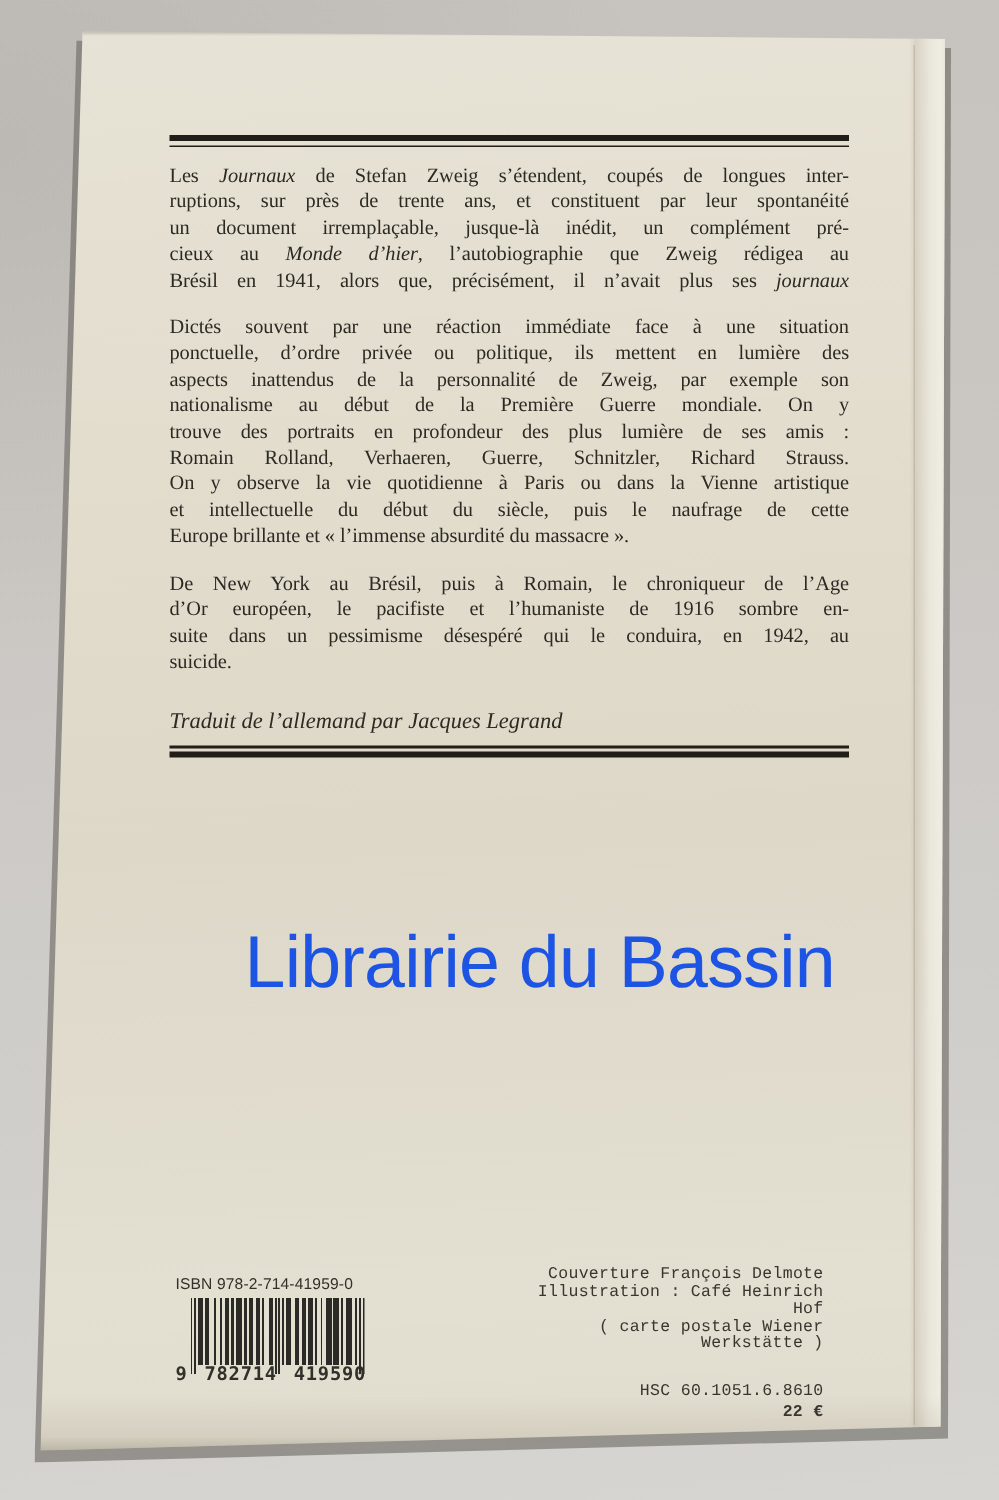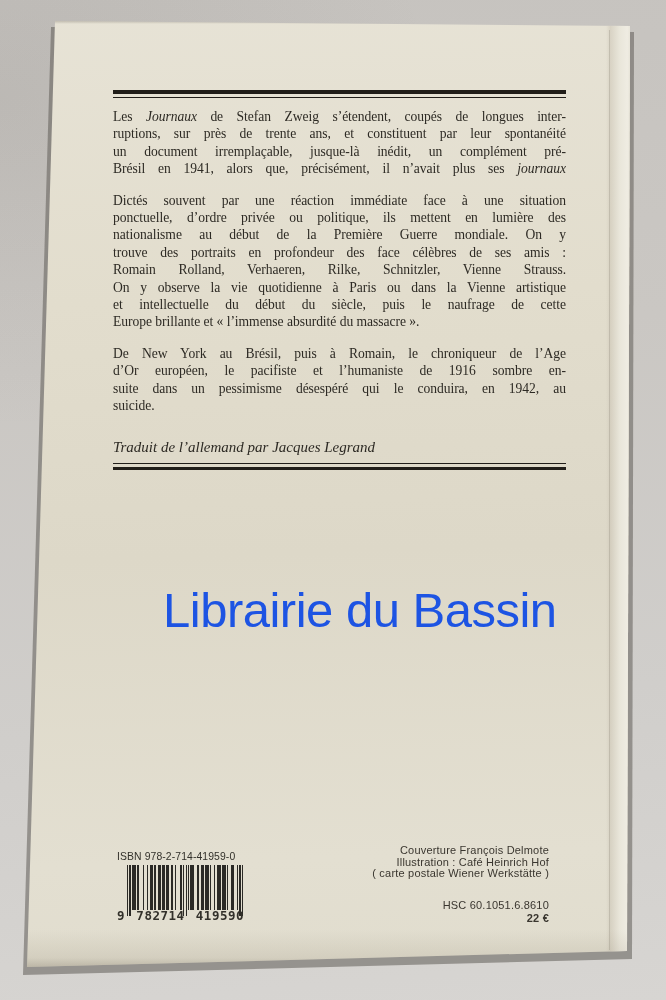--- a/index.html
+++ b/index.html
@@ -35,34 +35,34 @@
   .rule-bottom .thin{margin-bottom:2.5px;}
   .rule-bottom{margin-top:7px;}
   .blurb{font-size:13.6px;line-height:17.4px;letter-spacing:-0.05px;}
   .paragraph{margin-top:14px;}
   .paragraph:first-child{margin-top:10px;}
   .jline{text-align:justify;text-align-last:justify;}
   .jline.last{text-align:justify;text-align-last:left;}
   .jline em{font-style:italic;}
   .translator{margin-top:24px;font-style:italic;font-size:15px;line-height:17px;}
 
-  .watermark{position:absolute;left:163px;top:584px;
+  .watermark{position:absolute;left:163px;top:616px;
          font-family:"Liberation Sans", sans-serif;font-size:49px;line-height:52px;
          font-weight:400;letter-spacing:-0.5px;color:var(--blue,#1d54e3);white-space:nowrap;}
 
   .barcode-block{position:absolute;left:117px;top:851px;width:127px;color:#32302a;}
   .isbn-label{font-family:"Liberation Sans", sans-serif;font-size:10.4px;line-height:11px;
          letter-spacing:0.1px;text-align:left;white-space:nowrap;}
   .bars{display:block;margin:3px 0 0 10px;}
   .ean-digits{display:flex;justify-content:space-between;margin-top:-7px;
          font-family:"DejaVu Sans Mono", monospace;font-size:12.5px;line-height:14px;
          font-weight:bold;letter-spacing:0.5px;}
 
   .credits{position:absolute;left:340px;top:845px;width:209px;text-align:right;
-         font-family:Liberation Sans, sans-serif;font-size:11px;line-height:11.6px;
+         font-family:Liberation Mono, monospace;font-size:11px;line-height:11.6px;
          letter-spacing:0.2px;color:#3a362f;}
   .catalog-ref{margin-top:20px;}
   .price{margin-top:2px;font-weight:bold;}
 </style>
 </head>
 <body>
 
 <div class="shot">
   <div class="photo"></div>
   <div class="book-shadow"></div>
@@ -79,28 +79,30 @@
       <div class="rule rule-top">
         <div class="thick"></div>
         <div class="thin"></div>
       </div>
 
       <div class="blurb">
           <div class="paragraph">
             <div class="jline"><span>Les </span><em>Journaux</em><span> de Stefan Zweig s’étendent, coupés de longues inter-</span></div>
             <div class="jline"><span>ruptions, sur près de trente ans, et constituent par leur spontanéité</span></div>
             <div class="jline"><span>un document irremplaçable, jusque-là inédit, un complément pré-</span></div>
+            <div class="jline"><span>cieux au </span><em>Monde d’hier</em><span>, l’autobiographie que Zweig rédigea au</span></div>
             <div class="jline"><span>Brésil en 1941, alors que, précisément, il n’avait plus ses </span><em>journaux</em></div>
           </div>
           <div class="paragraph">
             <div class="jline"><span>Dictés souvent par une réaction immédiate face à une situation</span></div>
             <div class="jline"><span>ponctuelle, d’ordre privée ou politique, ils mettent en lumière des</span></div>
+            <div class="jline"><span>aspects inattendus de la personnalité de Zweig, par exemple son</span></div>
             <div class="jline"><span>nationalisme au début de la Première Guerre mondiale. On y</span></div>
-            <div class="jline"><span>trouve des portraits en profondeur des face célèbres de ses amis :</span></div>
-            <div class="jline"><span>Romain Rolland, Verhaeren, Rilke, Schnitzler, Vienne Strauss.</span></div>
+            <div class="jline"><span>trouve des portraits en profondeur des plus lumière de ses amis :</span></div>
+            <div class="jline"><span>Romain Rolland, Verhaeren, Guerre, Schnitzler, Richard Strauss.</span></div>
             <div class="jline"><span>On y observe la vie quotidienne à Paris ou dans la Vienne artistique</span></div>
             <div class="jline"><span>et intellectuelle du début du siècle, puis le naufrage de cette</span></div>
             <div class="jline last"><span>Europe brillante et « l’immense absurdité du massacre ».</span></div>
           </div>
           <div class="paragraph">
             <div class="jline"><span>De New York au Brésil, puis à Romain, le chroniqueur de l’Age</span></div>
             <div class="jline"><span>d’Or européen, le pacifiste et l’humaniste de 1916 sombre en-</span></div>
             <div class="jline"><span>suite dans un pessimisme désespéré qui le conduira, en 1942, au</span></div>
             <div class="jline last"><span>suicide.</span></div>
           </div>

